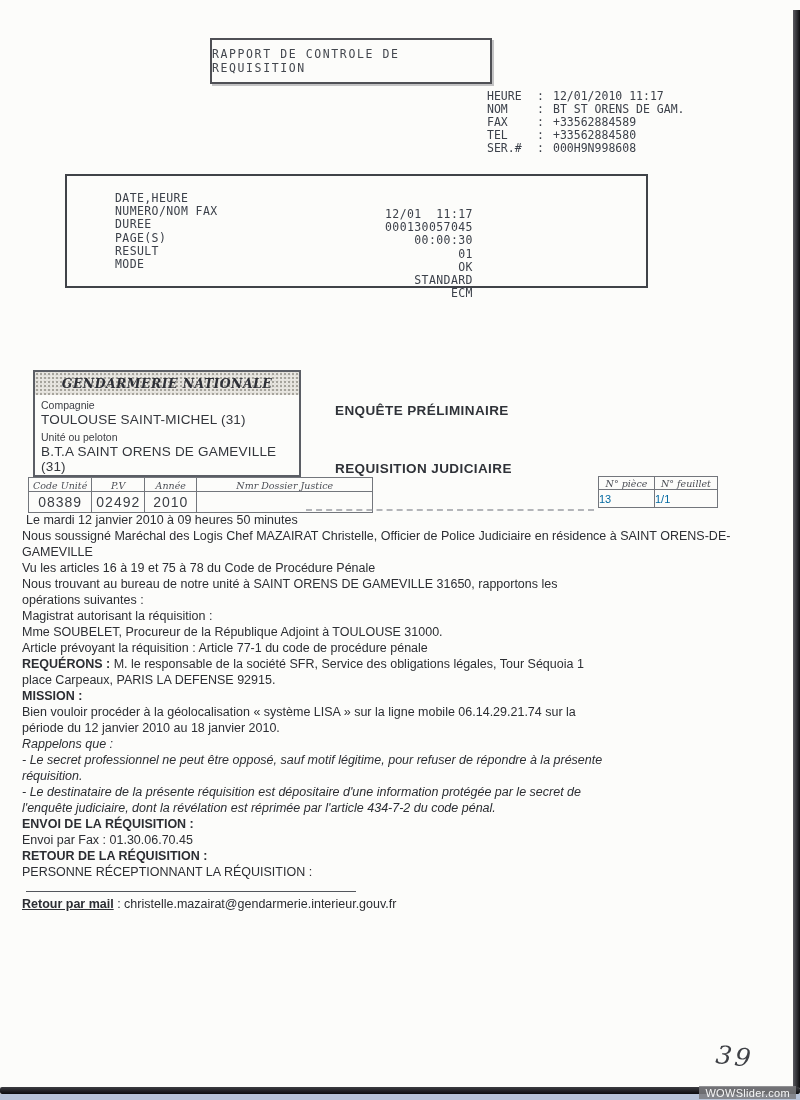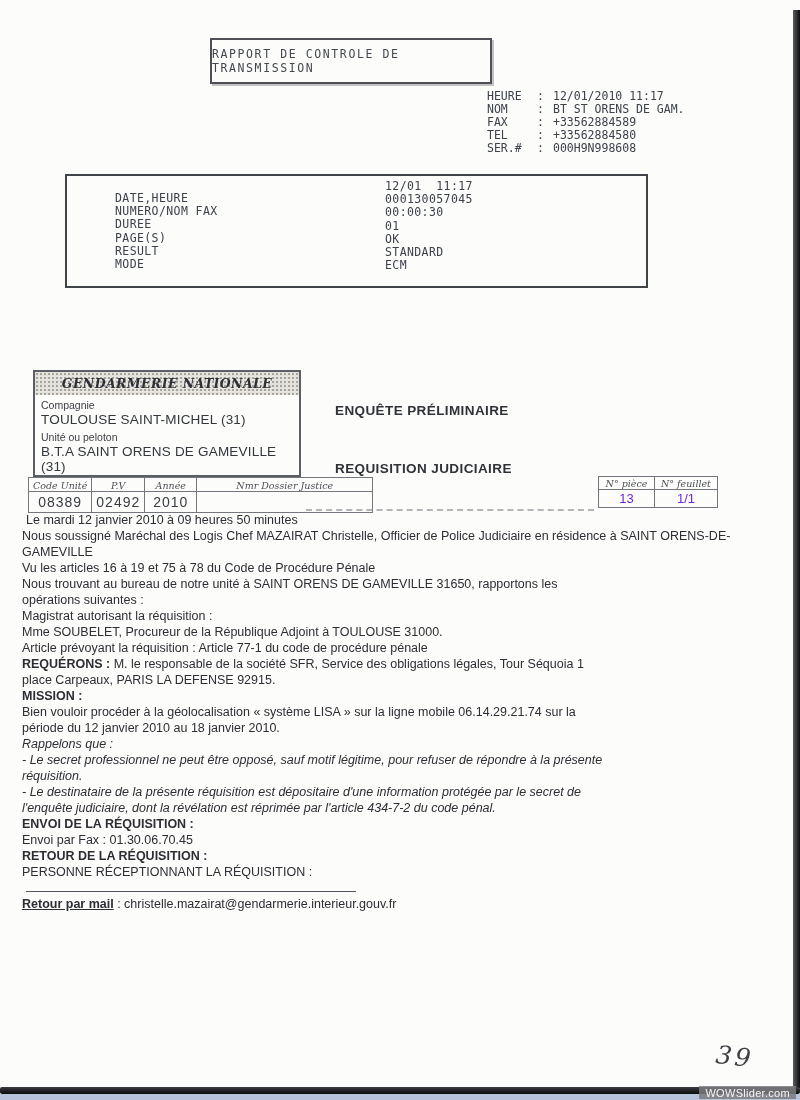--- a/index.html
+++ b/index.html
@@ -26,21 +26,21 @@
   .fax-header .row { display:flex; white-space:pre; }
   .fax-header .lbl { width:50px; }
   .fax-header .sep { width:16px; }
 
   
   .fax-log-box {
     position:absolute; left:65px; top:174px; width:583px; height:114px;
     border:2px solid #404348;
   }
   .fax-log-labels { position:absolute; left:48px; top:16px; }
-  .fax-log-values { position:absolute; left:318px; top:4px; }
+  .fax-log-values { position:absolute; left:318px; top:32px;text-align:right; }
   .fax-log-box div div { font-size:11.5px; line-height:13.2px; letter-spacing:.4px; color:#3c414a; white-space:pre; }
 
   
   .gn-box {
     position:absolute; left:33px; top:370px; width:268px; height:107px;
     border:2px solid #5b5e65;
   }
   .gn-title {
     height:23px; display:flex; align-items:center; justify-content:center;
     font-family:"DejaVu Serif", serif; font-style:italic; font-weight:bold;
@@ -72,21 +72,21 @@
 
   .dash-line { position:absolute; left:306px; top:509px; width:288px; border-top:2px dashed #9b9ea4; opacity:.75; }
 
   
   .piece-table { position:absolute; left:598px; top:476px; }
   .piece-table th, .piece-table td { border:1.5px solid #73767c; }
   .piece-table th {
     font-family:"DejaVu Serif", serif; font-style:italic; font-weight:normal;
     font-size:9.5px; color:#4b4e55; padding:1px 6px 0; height:13px;
   }
-  .piece-table td { font-size:13px; text-align:center; color:#6d28d9; height:18px; min-width:56px; }
+  .piece-table td { font-size:11px; text-align:left; color:#0369a1; height:18px; min-width:56px; }
 
   
   .body-text { position:absolute; left:22px; top:512px; width:745px; font-size:12.5px; line-height:16px; color:#2c2e33; }
   .body-text p { margin:0; }
   .indent { margin-left:86px; width:588px; }
   .officer { width:726px; }
   .b { font-weight:bold; }
   .it { font-style:italic; }
   .u { text-decoration:underline; }
   .mt20 { margin-top:20px; } .mt12 { margin-top:12px; } .mt13 { margin-top:13px; }
@@ -111,21 +111,21 @@
     font-family:"DejaVu Serif", serif; font-style:italic;
     font-size:25px; color:#3e4045; letter-spacing:3px; transform:rotate(7deg);
   }
 </style>
 </head>
 <body>
 
 <div class="page">
 
   <div class="report-title-box">
-    <span class="mono">RAPPORT DE CONTROLE DE TRANSMISSION</span>
+    <span class="mono">RAPPORT DE CONTROLE DE REQUISITION</span>
   </div>
 
   <div class="fax-header mono">
     <div class="row">
       <span class="lbl">HEURE</span>
       <span class="sep">:</span>
       <span>12/01/2010 11:17</span>
     </div>
     <div class="row">
       <span class="lbl">NOM</span>

